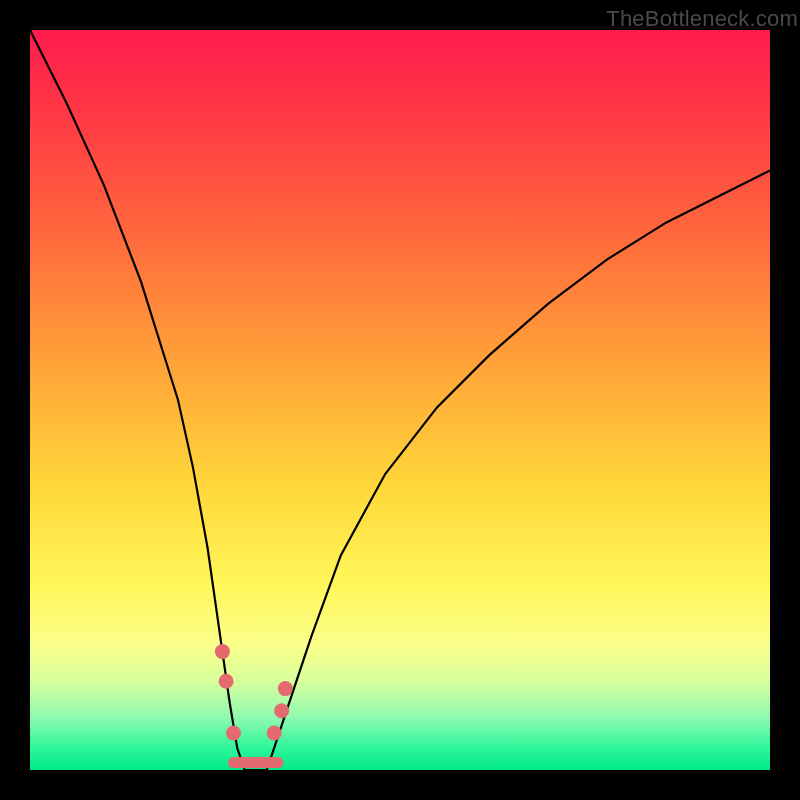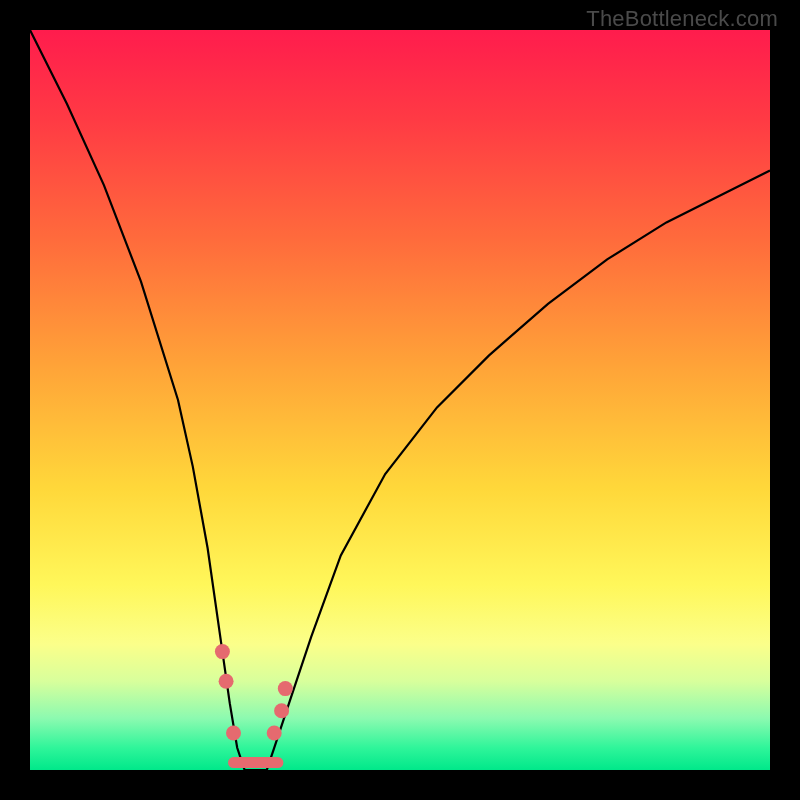--- a/index.html
+++ b/index.html
@@ -28,21 +28,21 @@
       #fbff8a 83%,
       #d8ff9c 88%,
       #8cfab0 93%,
       #2ff59a 97%,
       #00e88a 100%
     );
   }
   .attrib {
     position: absolute;
     top: 6px;
-    right: 22px;
+    right: 2px;
     color: #4a4a4a;
     font-size: 22px;
     letter-spacing: 0.2px;
   }
   svg.curves {
     position: absolute;
     left: 0;
     top: 0;
     width: 740px;
     height: 740px;

